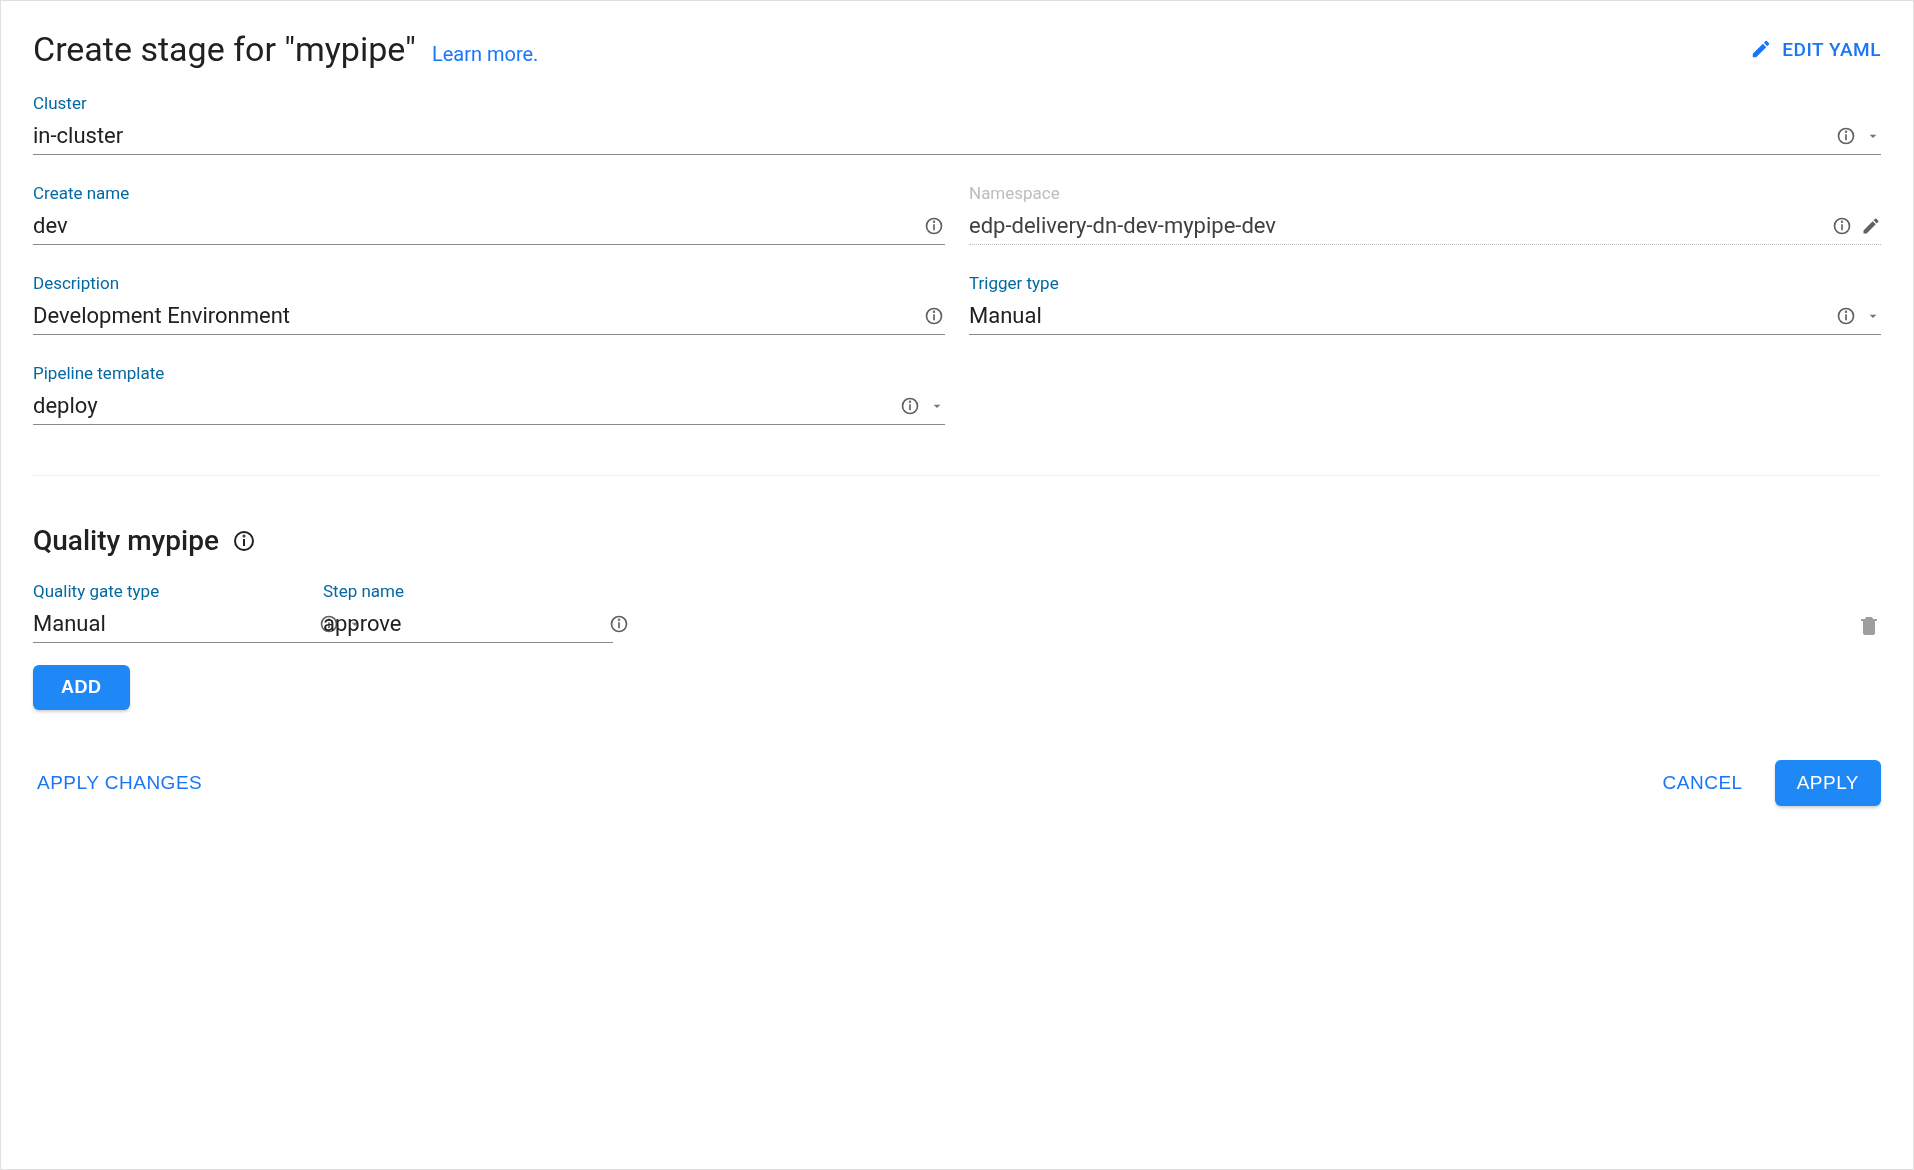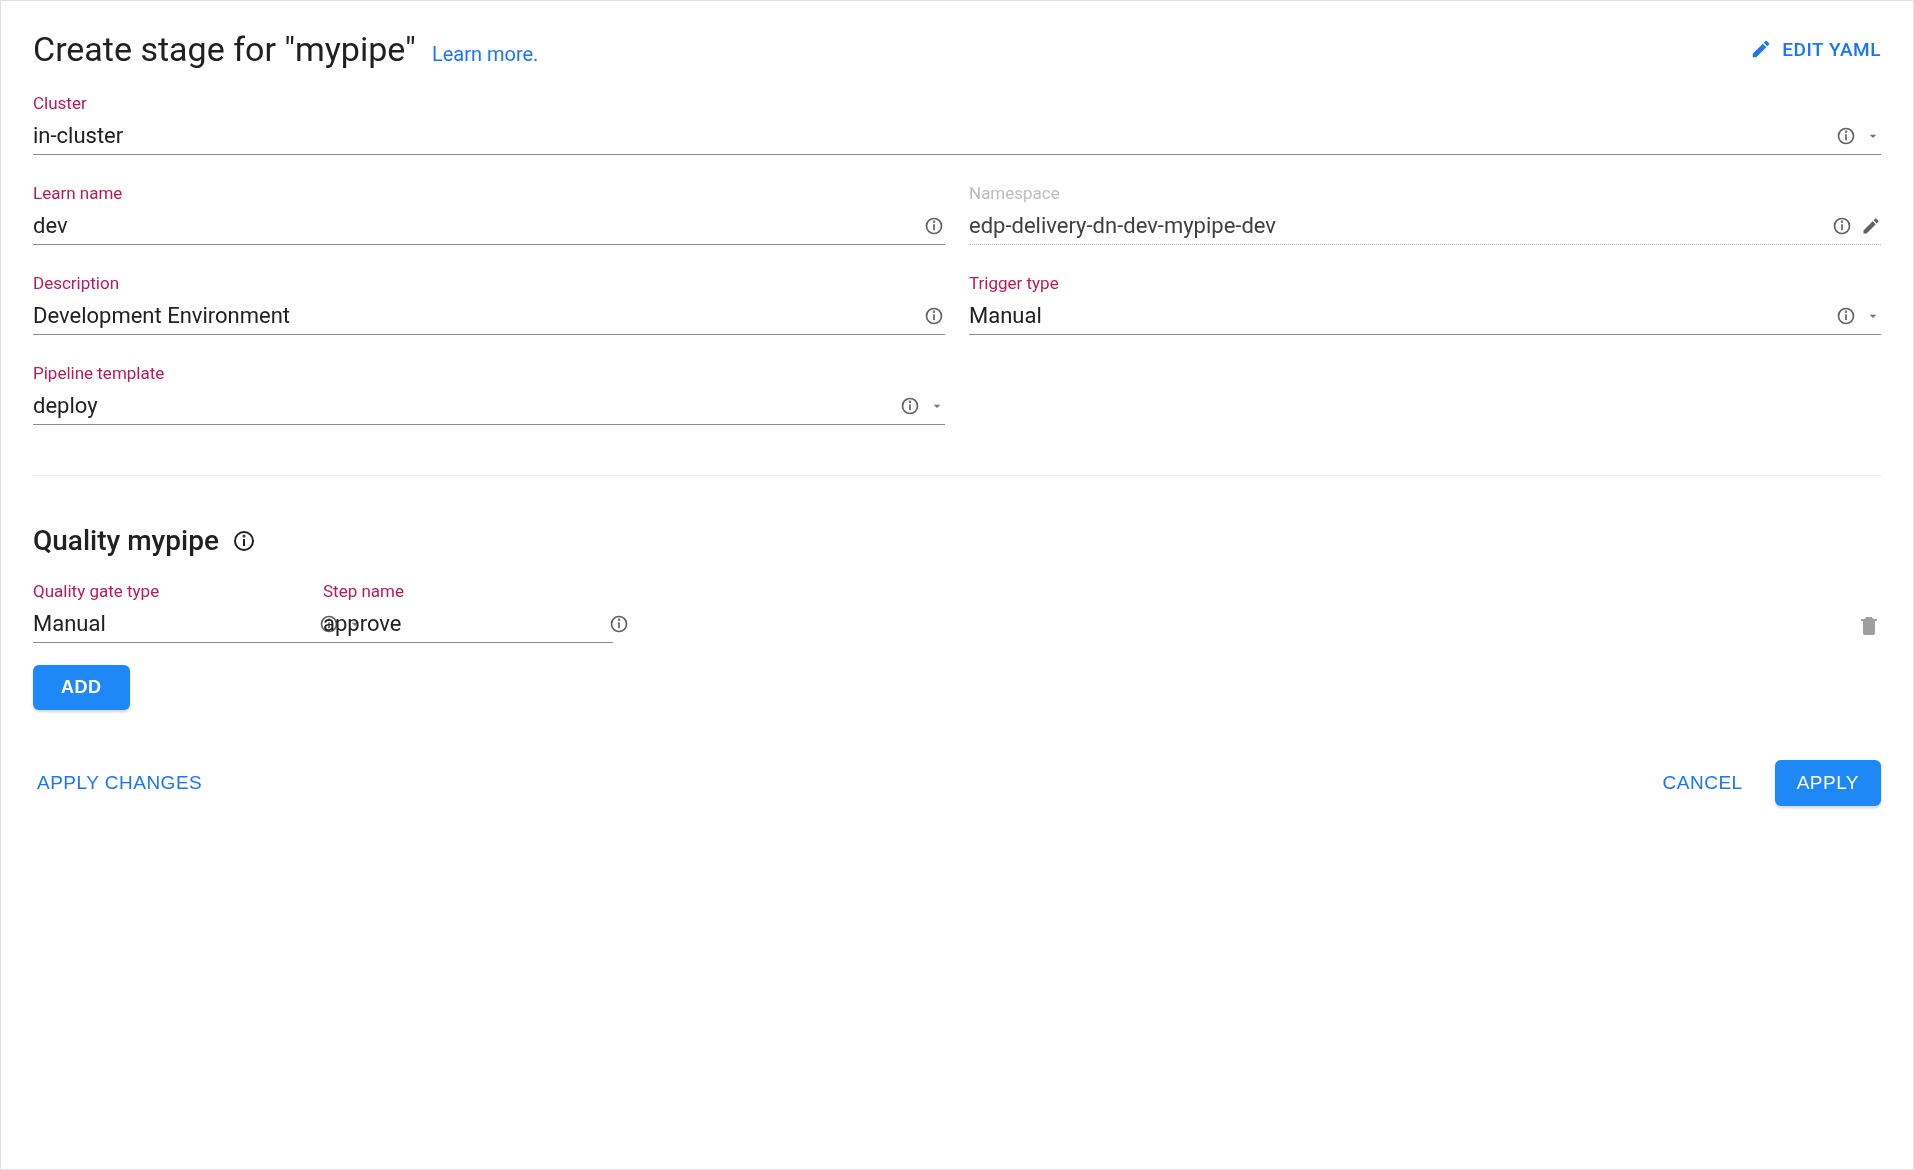--- a/index.html
+++ b/index.html
@@ -56,21 +56,21 @@
     row-gap: 28px;
   }
   .field {
     display: flex;
     flex-direction: column;
   }
   .field.full { grid-column: 1 / -1; }
   .field.half-left { grid-column: 1 / 2; }
   .field-label {
     font-size: 17px;
-    color: #be185d;
+    color: #0369a1;
     margin-bottom: 4px;
   }
   .field-label.muted { color: #bdbdbd; }
   .field-input-row {
     display: flex;
     align-items: center;
     border-bottom: 1px solid #8a8a8a;
     padding: 6px 0 6px 0;
     gap: 8px;
   }
@@ -212,21 +212,21 @@
         </span>
         <span class="chevron">
           <svg width="16" height="16" viewBox="0 0 24 24" fill="currentColor">
               <path d="M7 10l5 5 5-5z"></path>
             </svg>
         </span>
       </div>
     </div>
 
     <div class="field">
-      <span class="field-label">Learn name</span>
+      <span class="field-label">Create name</span>
       <div class="field-input-row">
         <input class="field-value" value="dev" style="">
         <span class="icon-info">
           <svg width="20" height="20" viewBox="0 0 24 24" fill="none" stroke="currentColor" stroke-width="2">
               <circle cx="12" cy="12" r="9"></circle>
               <line x1="12" y1="10" x2="12" y2="17"></line>
               <circle cx="12" cy="7" r="0.5" fill="currentColor"></circle>
             </svg>
         </span>
       </div>

